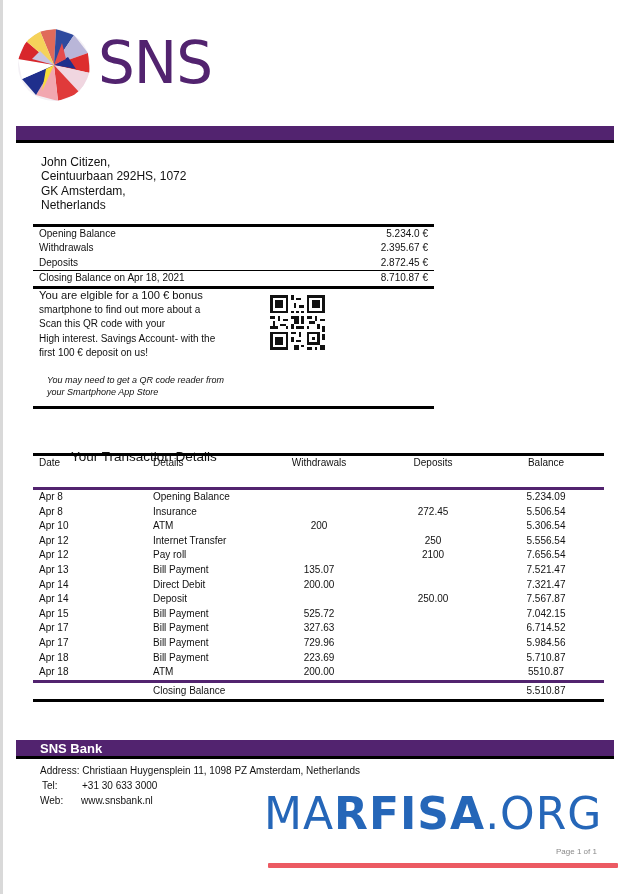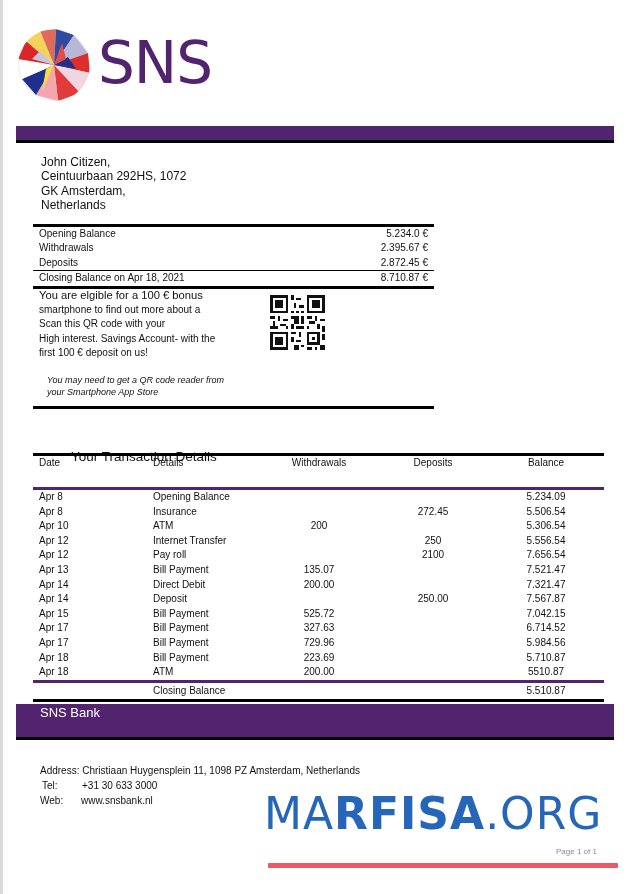--- a/index.html
+++ b/index.html
@@ -17,21 +17,21 @@
   .logo-mark svg { display: block; }
   .logo-text {
     position: absolute; left: 98px; top: 30px;
     font-family: "DejaVu Sans", sans-serif; font-weight: normal;
     font-size: 58px; line-height: 66px; color: #52236f; letter-spacing: -1px;
   }
 
   
   .band { position: absolute; left: 16px; width: 598px; background: #52236f; border-bottom: 3px solid #000; }
   .band-top { top: 126px; height: 17px; }
-  .band-foot { top: 704px; height: 36px; }
+  .band-foot { top: 740px; height: 19px; font-weight: bold; }
   .band-foot-label {
     position: absolute; left: 24px; top: 1px; color: #ffffff;
     font-size: 13px; line-height: 15px;
   }
 
   
   .address { position: absolute; left: 41px; top: 155px; font-size: 12px; line-height: 14.3px; }
 
   
   .summary { position: absolute; left: 33px; top: 224px; width: 401px; }

